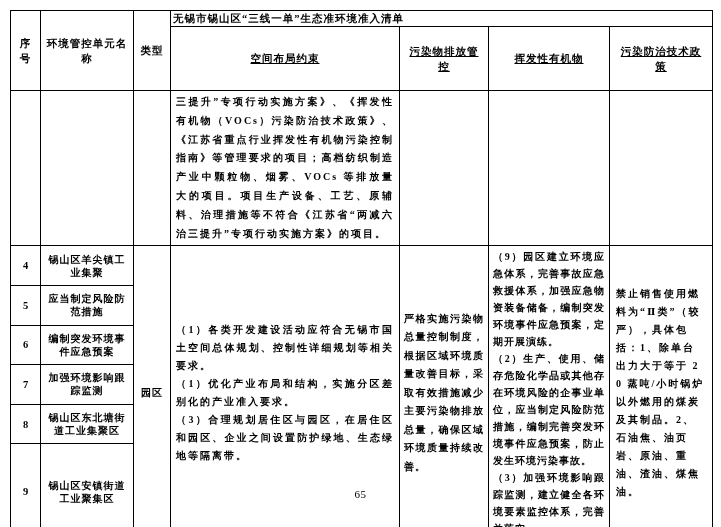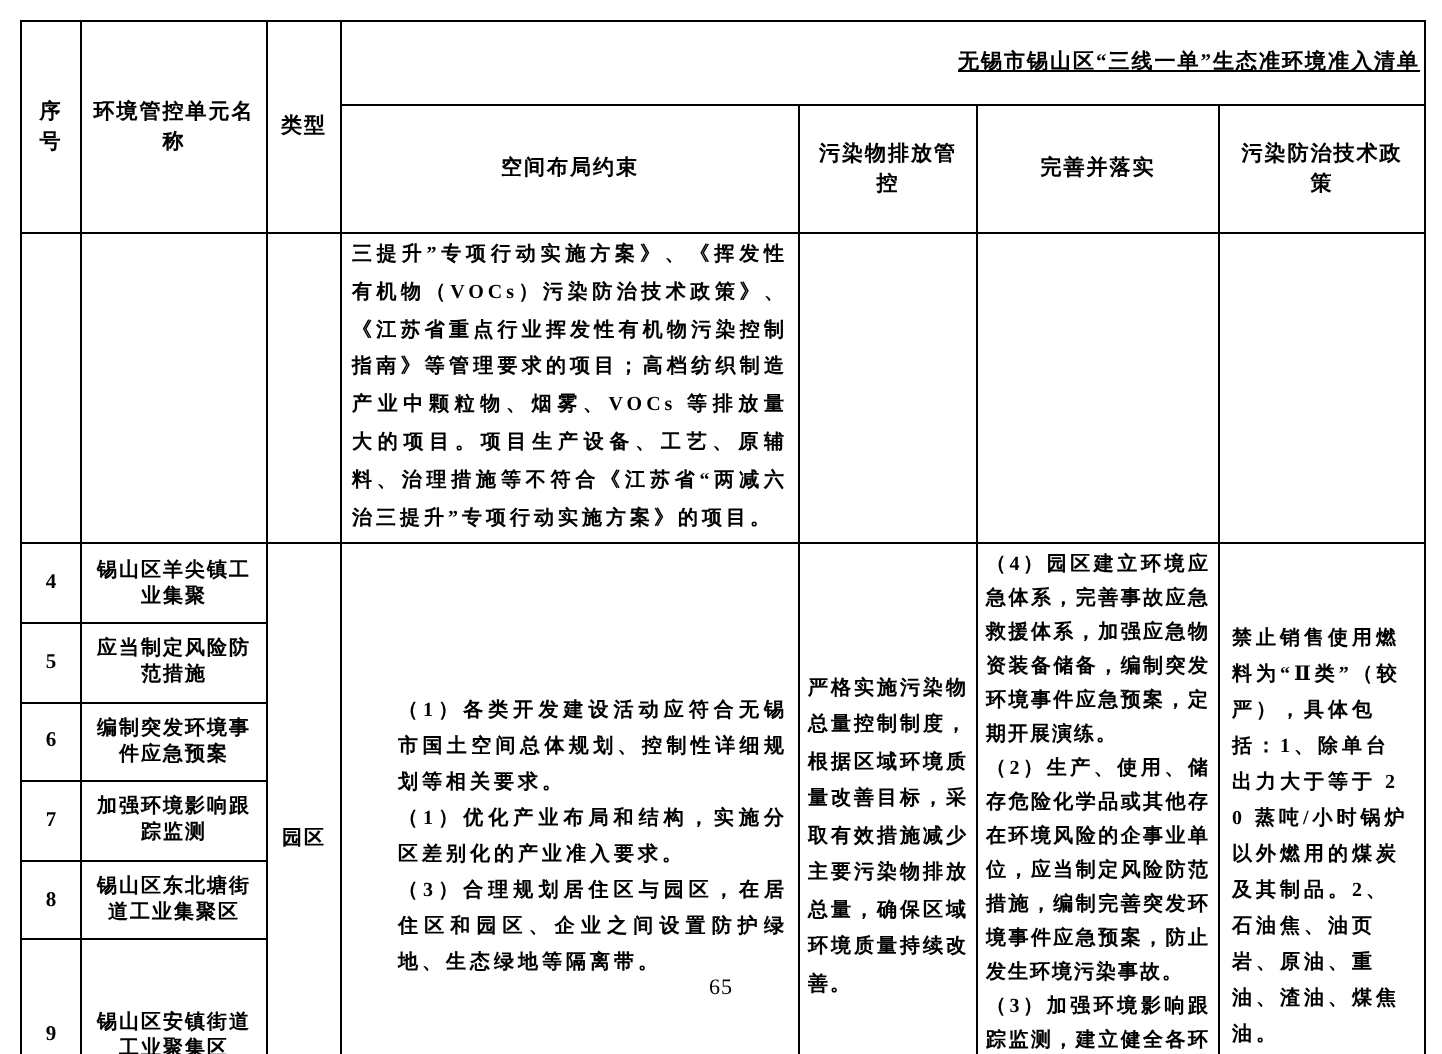--- a/index.html
+++ b/index.html
@@ -10,33 +10,33 @@
   table.doc{
     position:absolute;left:10px;top:10px;width:702px;
     border-collapse:collapse;table-layout:fixed;
   }
   td{
     border:1px solid #000000;font-size:10px;color:#000000;
     padding:2px 4px;vertical-align:middle;overflow:hidden;word-break:break-all;font-weight:bold;
   }
   p{margin:0;}
   .title-cell{height:13px;font-weight:bold;font-size:10.5px;line-height:13px;
-    text-align:right;letter-spacing:1px;padding:14px 2px;text-decoration:underline;}
+    text-align:left;letter-spacing:1px;padding:1px 2px;}
   .head{font-weight:bold;font-size:10.5px;text-align:center;line-height:15px;letter-spacing:1px;}
   .head-res{padding:2px 8px;}
-  tr.hdr2{height:64px;}
+  tr.hdr2{height:64px;text-decoration:underline;}
   tr.cont{height:130px;}
   .cont-cell{vertical-align:top;text-align:justify;letter-spacing:2px;line-height:18.8px;padding:2px 5px;}
   tr.r{height:33px;}
   tr.r9{height:80px;}
   .num{text-align:center;font-size:10.5px;letter-spacing:0;}
   .name{text-align:center;line-height:13px;padding:2px 3px;letter-spacing:1px;margin-top:16px;}
   .type-cell{text-align:center;letter-spacing:1px;}
   .spatial{vertical-align:middle;text-align:justify;letter-spacing:2px;line-height:18px;padding:2px 5px;}
-  .spatial p{text-indent:0;margin-left:23px;}
+  .spatial p{text-indent:0;}
   .poll{vertical-align:middle;text-align:justify;letter-spacing:1px;line-height:18.5px;padding:2px 4px;}
   .risk{vertical-align:top;text-align:justify;letter-spacing:1px;line-height:17px;padding:2px 4px;}
   .res{vertical-align:middle;text-align:left;letter-spacing:2px;line-height:18px;padding:2px 6px;}
   .footer{
     position:absolute;left:0;top:488px;width:721px;text-align:center;
     font-size:11px;letter-spacing:0.5px;
   }
 </style>
 </head>
 <body>
@@ -58,21 +58,21 @@
         <tr>
       <td rowspan="2" class="head">序号</td>
       <td rowspan="2" class="head">环境管控单元名称</td>
       <td rowspan="2" class="head">类型</td>
       <td colspan="4" class="title-cell">无锡市锡山区“三线一单”生态准环境准入清单</td>
     </tr>
 
     <tr class="hdr2">
       <td class="head">空间布局约束</td>
       <td class="head">污染物排放管控</td>
-      <td class="head">完善并落实</td>
+      <td class="head">挥发性有机物</td>
       <td class="head head-res">污染防治技术政策</td>
     </tr>
 
     <tr class="cont">
       <td></td>
       <td></td>
       <td></td>
       <td class="cont-cell">三提升”专项行动实施方案》、《挥发性有机物（VOCs）污染防治技术政策》、《江苏省重点行业挥发性有机物污染控制指南》等管理要求的项目；高档纺织制造产业中颗粒物、烟雾、VOCs 等排放量大的项目。项目生产设备、工艺、原辅料、治理措施等不符合《江苏省“两减六治三提升”专项行动实施方案》的项目。</td>
       <td></td>
       <td></td>
@@ -83,21 +83,21 @@
       <td class="num">4</td>
       <td class="name">锡山区羊尖镇工业集聚</td>
       <td rowspan="6" class="type-cell">园区</td>
       <td rowspan="6" class="spatial">
         <p>（1）各类开发建设活动应符合无锡市国土空间总体规划、控制性详细规划等相关要求。</p>
         <p>（1）优化产业布局和结构，实施分区差别化的产业准入要求。</p>
         <p>（3）合理规划居住区与园区，在居住区和园区、企业之间设置防护绿地、生态绿地等隔离带。</p>
       </td>
       <td rowspan="6" class="poll">严格实施污染物总量控制制度，根据区域环境质量改善目标，采取有效措施减少主要污染物排放总量，确保区域环境质量持续改善。</td>
       <td rowspan="6" class="risk">
-        <p>（4）园区建立环境应急体系，完善事故应急救援体系，加强应急物资装备储备，编制突发环境事件应急预案，定期开展演练。</p>
+        <p>（9）园区建立环境应急体系，完善事故应急救援体系，加强应急物资装备储备，编制突发环境事件应急预案，定期开展演练。</p>
         <p>（2）生产、使用、储存危险化学品或其他存在环境风险的企事业单位，应当制定风险防范措施，编制完善突发环境事件应急预案，防止发生环境污染事故。</p>
         <p>（3）加强环境影响跟踪监测，建立健全各环境要素监控体系，完善并落实</p>
       </td>
       <td rowspan="6" class="res">禁止销售使用燃料为“Ⅱ类”（较严），具体包括：1、除单台出力大于等于 20 蒸吨/小时锅炉以外燃用的煤炭及其制品。2、石油焦、油页岩、原油、重油、渣油、煤焦油。</td>
     </tr>
 
     <tr class="r">
       <td class="num">5</td>
       <td class="name">应当制定风险防范措施</td>
     </tr>

